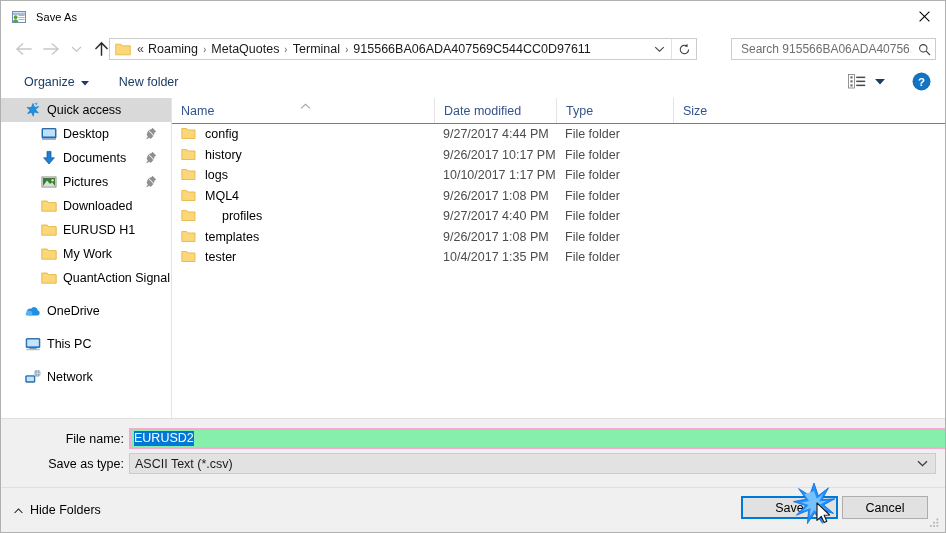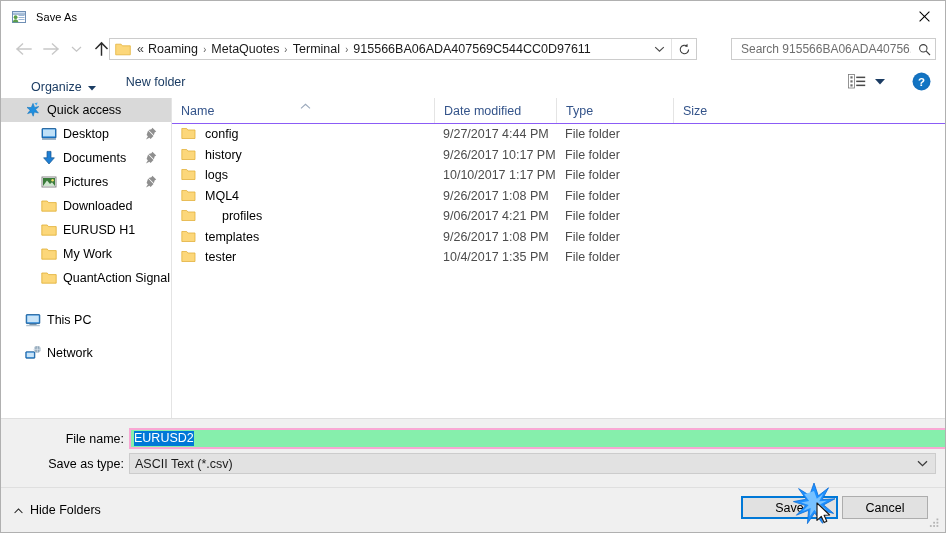--- a/index.html
+++ b/index.html
@@ -151,21 +151,21 @@
     align-items: center;
   }
   .cmd-item {
     font-size: 12.5px;
     color: #1b3c63;
     display: flex;
     align-items: center;
     height: 24px;
     padding: 0 8px;
   }
-  .cmd-item.organize { margin-left: 22px; align-items: flex-end; }
+  .cmd-item.organize { margin-left: 15px; }
   .cmd-item.newfolder { margin-left: 14px; }
   .cmd-caret { margin-left: 6px; }
   .viewgroup {
     position: absolute;
     right: 57px; top: 5px;
     display: flex;
     align-items: center;
     height: 23px;
   }
   .view-ico { width:26px; height:22px; display:flex; align-items:center; justify-content:center; }
@@ -566,20 +566,27 @@
             </svg></span>
           <span class="nav-label">My Work</span>
         </div>
         <div class="nav-item lvl1">
           <span class="nav-ico"><svg width="16" height="16" viewBox="0 0 16 16">
               <path d="M0.8 3 h5.4 l1.3 1.6 h7.7 v8.6 h-14.4 z" fill="#fcd77a" stroke="#e0ad34" stroke-width="0.8"></path>
             </svg></span>
           <span class="nav-label">QuantAction Signal</span>
         </div>
         <div class="nav-gap"></div>
+        <div class="nav-item lvl0">
+          <span class="nav-ico"><svg width="16" height="16" viewBox="0 0 16 16">
+              <path d="M4.2 12.4 h8.3 a2.6 2.6 0 0 0 0.2 -5.1 a3.6 3.6 0 0 0 -6.6 -1.6 a2.9 2.9 0 0 0 -1.9 6.7 z" fill="#1f8fe0"></path>
+              <path d="M1.4 12.4 h4.4 a2.2 2.2 0 0 0 -0.4 -4.3 a2.4 2.4 0 0 0 -4 1.6 a1.5 1.5 0 0 0 0 2.7 z" fill="#55b3f0"></path>
+            </svg></span>
+          <span class="nav-label">OneDrive</span>
+        </div>
         <div class="nav-gap"></div>
         <div class="nav-item lvl0">
           <span class="nav-ico"><svg width="16" height="16" viewBox="0 0 16 16">
               <rect x="1.2" y="2.6" width="13.6" height="9" rx="0.6" fill="#1e7fd4" stroke="#14558f" stroke-width="0.8"></rect>
               <rect x="2.2" y="3.5" width="11.6" height="6.8" fill="#c9e4f8"></rect>
               <rect x="4.4" y="12" width="7.2" height="1.1" fill="#7d95a9"></rect>
               <rect x="1.2" y="13.2" width="13.6" height="1" fill="#9fb3c4"></rect>
             </svg></span>
           <span class="nav-label">This PC</span>
         </div>
@@ -649,21 +656,21 @@
           <span class="cell" style="left: 33px;">MQL4</span>
           <span class="cell dim" style="left: 271px;">9/26/2017 1:08 PM</span>
           <span class="cell dim" style="left: 393px;">File folder</span>
           <span class="cell dim" style="left: 510px;"></span>
         </div>
         <div class="filerow">
           <span class="folder-ico"><svg width="15" height="13" viewBox="0 0 16 14">
               <path d="M0.8 1.6 h5.2 l1.3 1.6 h7.7 v9.2 h-14.2 z" fill="#fcd77a" stroke="#e0ad34" stroke-width="0.8"></path>
             </svg></span>
           <span class="cell" style="left: 21px; padding-left: 29px;">profiles</span>
-          <span class="cell dim" style="left: 271px;">9/06/2017 4:21 PM</span>
+          <span class="cell dim" style="left: 271px;">9/27/2017 4:40 PM</span>
           <span class="cell dim" style="left: 393px;">File folder</span>
           <span class="cell dim" style="left: 510px;"></span>
         </div>
         <div class="filerow">
           <span class="folder-ico"><svg width="15" height="13" viewBox="0 0 16 14">
               <path d="M0.8 1.6 h5.2 l1.3 1.6 h7.7 v9.2 h-14.2 z" fill="#fcd77a" stroke="#e0ad34" stroke-width="0.8"></path>
             </svg></span>
           <span class="cell" style="left: 33px;">templates</span>
           <span class="cell dim" style="left: 271px;">9/26/2017 1:08 PM</span>
           <span class="cell dim" style="left: 393px;">File folder</span>

